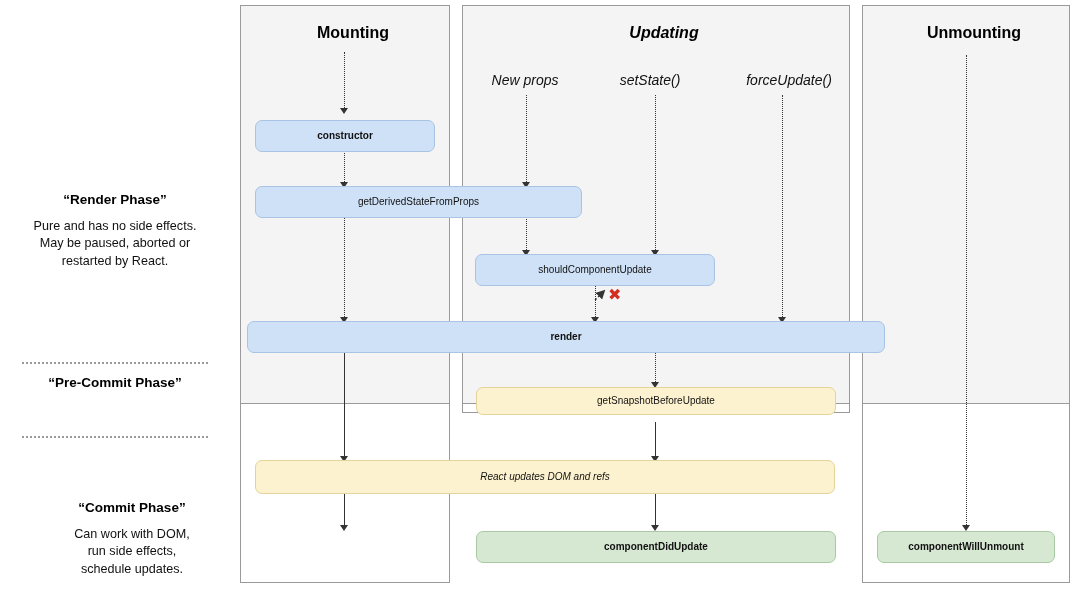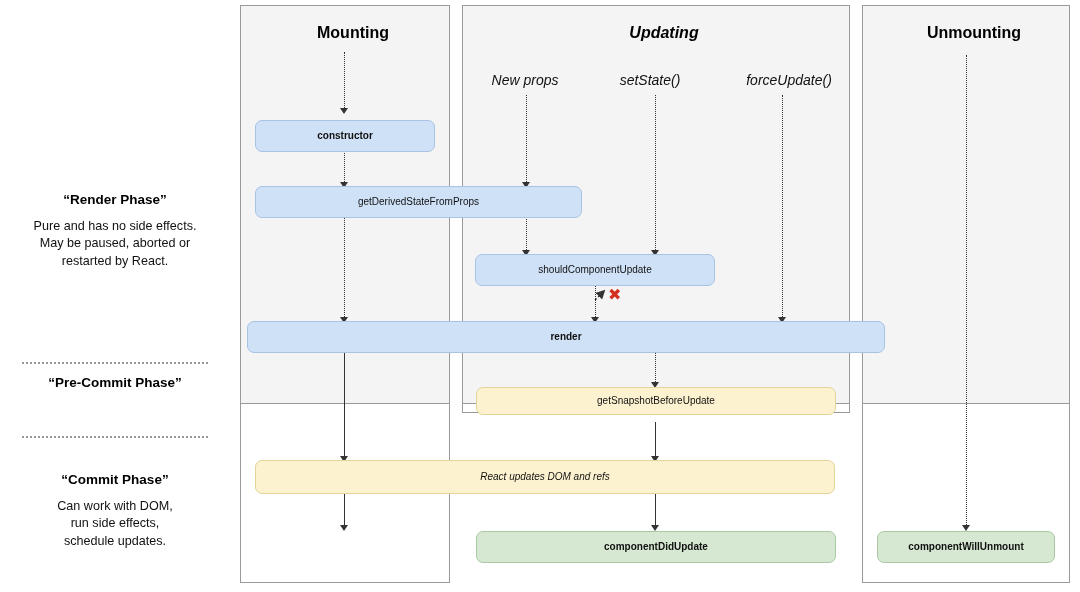--- a/index.html
+++ b/index.html
@@ -151,21 +151,21 @@
   </div>
 
   <div class="legend-divider" style="top:362px;"></div>
 
   <div class="legend-block" style="top:375px;">
     <div class="legend-title">“Pre-Commit Phase”</div>
   </div>
 
   <div class="legend-divider" style="top:436px;"></div>
 
-  <div class="legend-block" style="top:472px;">
+  <div class="legend-block" style="top:500px;padding-left:17px;">
     <div class="legend-title">“Commit Phase”</div>
     <div class="legend-body" style="white-space:pre-line;">Can work with DOM,
 run side effects,
 schedule updates.</div>
   </div>
 
   <div class="trigger" style="left:455px; top:72px; width:140px;">New props</div>
   <div class="trigger" style="left:585px; top:72px; width:130px;">setState()</div>
   <div class="trigger" style="left:715px; top:72px; width:148px;">forceUpdate()</div>
 

